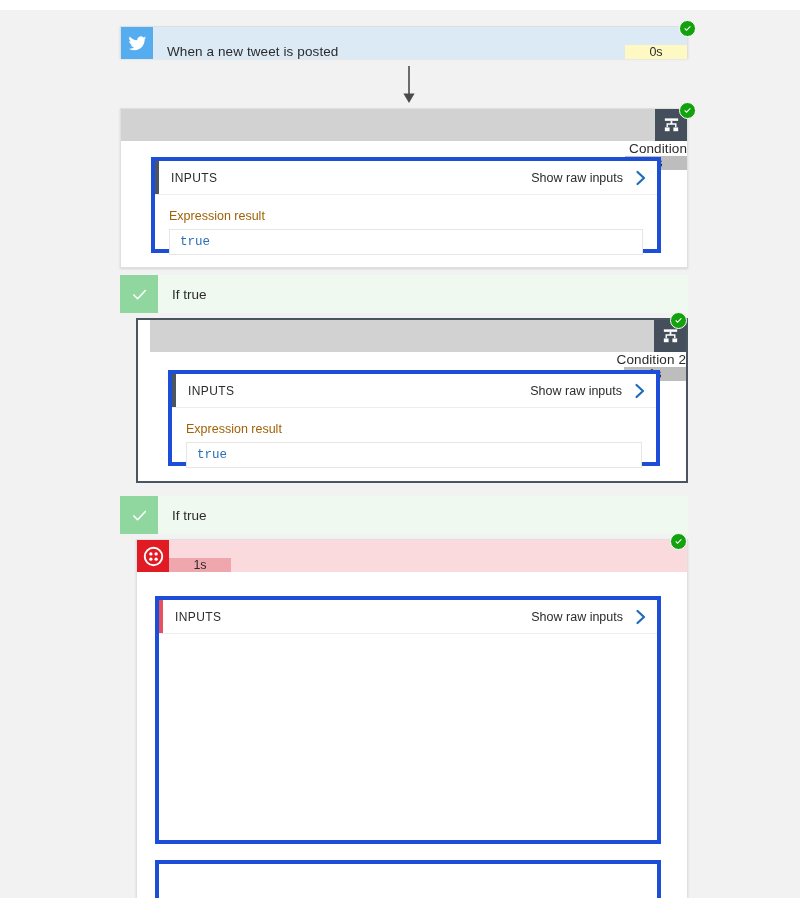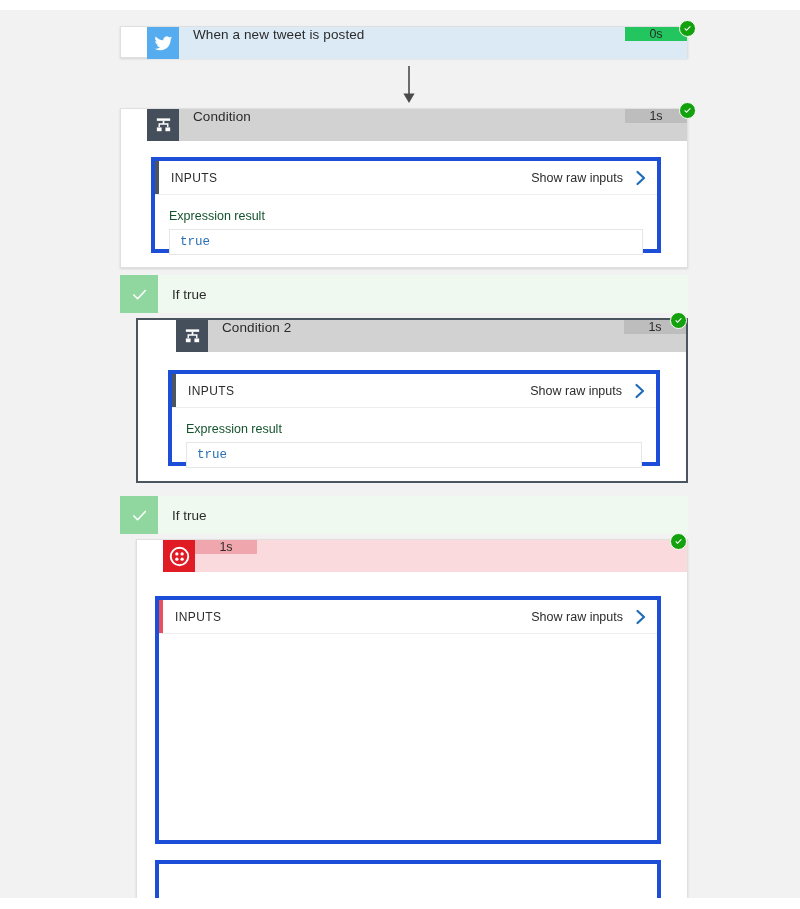--- a/index.html
+++ b/index.html
@@ -42,23 +42,22 @@
     border: 2px solid #4a5560;
     box-shadow: none;
     padding-left: 12px;
   }
 
   
   .act-head {
     position: relative;
     height: 32px;
     display: flex;
-    align-items: flex-start;
-    box-sizing: border-box;
-    margin-left: 26px;
+    align-items: flex-end;
+    box-sizing: border-box;
   }
   .act-icon {
     width: 32px;
     height: 32px;
     flex: 0 0 32px;
     display: flex;
     align-items: center;
     justify-content: center;
   }
   .act-title {
@@ -77,23 +76,23 @@
     align-items: center;
     justify-content: center;
     padding: 0 10px;
     font-size: 12.5px;
     color: #2b2b2b;
   }
 
   
   .hd-twitter            { background:#dceaf6; }
   .hd-twitter .act-icon  { background:#55acee; }
-  .hd-twitter .act-dur   { background:#22c55e; }
-
-  .hd-cond               { background:#d2d2d2; }
+  .hd-twitter .act-dur   { background:#fef9c3; }
+
+  .hd-cond               { background:#d2d2d2;flex-direction:column; }
   .hd-cond .act-icon     { background:#454f5b; }
   .hd-cond .act-dur      { background:#bdbdbd; }
 
   .hd-sms                { background:#fadadd; }
   .hd-sms .act-icon      { background:#e01b24; }
   .hd-sms .act-dur       { background:#f0a6ad; }
 
   
   .badge {
     position: absolute;
@@ -175,21 +174,21 @@
     font-size: 12.5px;
     color: #2b2b2b;
   }
   .chev { display:block; }
 
   .panel-body {
     padding: 10px 14px 12px 14px;
   }
   .field-label {
     font-size: 12.5px;
-    color: #14532d;
+    color: #a16207;
     margin: 4px 0 6px 0;
   }
   .field-box {
     border: 1px solid #e6e6e6;
     background: #ffffff;
     height: 26px;
     display: flex;
     align-items: center;
     padding-left: 10px;
     font-family: "Liberation Mono", monospace;

